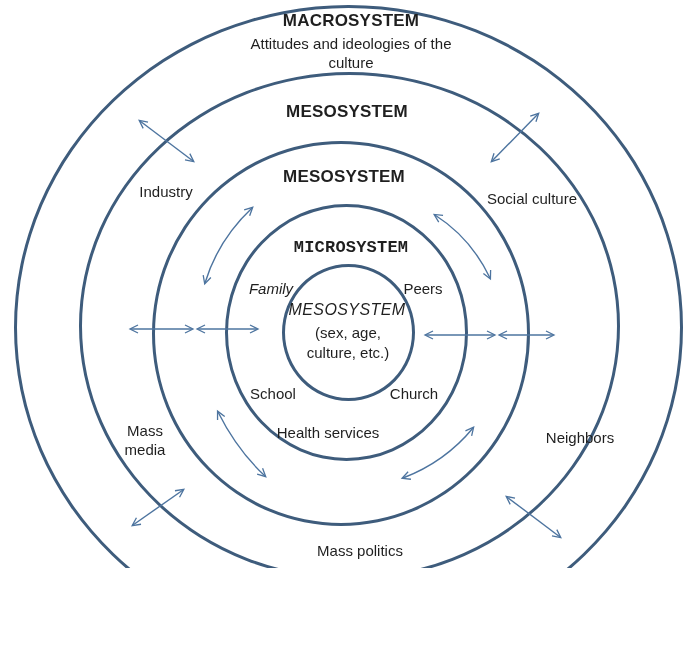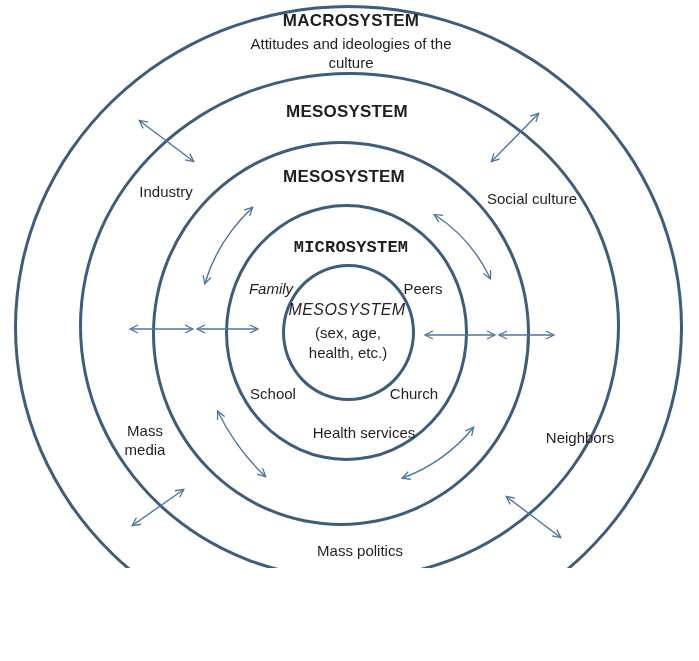--- a/index.html
+++ b/index.html
@@ -69,27 +69,27 @@
   <div class="lbl wrap" style="left:351px;top:35px;width:212px;">Attitudes and ideologies of the culture</div>
 
   <div class="lbl sys" style="left:347px;top:101px;">MESOSYSTEM</div>
 
   <div class="lbl sys" style="left:344px;top:166px;">MESOSYSTEM</div>
 
   <div class="lbl sys" style="left:351px;top:237px;font-family:Liberation Mono, monospace;">MICROSYSTEM</div>
 
   <div class="lbl individual-title" style="left:347px;top:300px;">MESOSYSTEM</div>
   <div class="lbl" style="left:348px;top:324px;">(sex, age,</div>
-  <div class="lbl" style="left:348px;top:344px;">health, etc.)</div>
+  <div class="lbl" style="left:348px;top:344px;">culture, etc.)</div>
 
   <div class="lbl" style="left:271px;top:280px;font-style:italic;">Family</div>
   <div class="lbl" style="left:423px;top:280px;">Peers</div>
   <div class="lbl" style="left:273px;top:385px;">School</div>
   <div class="lbl" style="left:414px;top:385px;">Church</div>
-  <div class="lbl" style="left:364px;top:424px;">Health services</div>
+  <div class="lbl" style="left:328px;top:424px;">Health services</div>
 
   <div class="lbl" style="left:166px;top:183px;">Industry</div>
   <div class="lbl" style="left:532px;top:190px;">Social culture</div>
   <div class="lbl wrap" style="left:145px;top:398px;width:52px;margin-top:24px;">Mass media</div>
   <div class="lbl" style="left:580px;top:413px;margin-top:16px;">Neighbors</div>
   <div class="lbl" style="left:360px;top:542px;">Mass politics</div>
 
 </div>
 
 </body></html>

